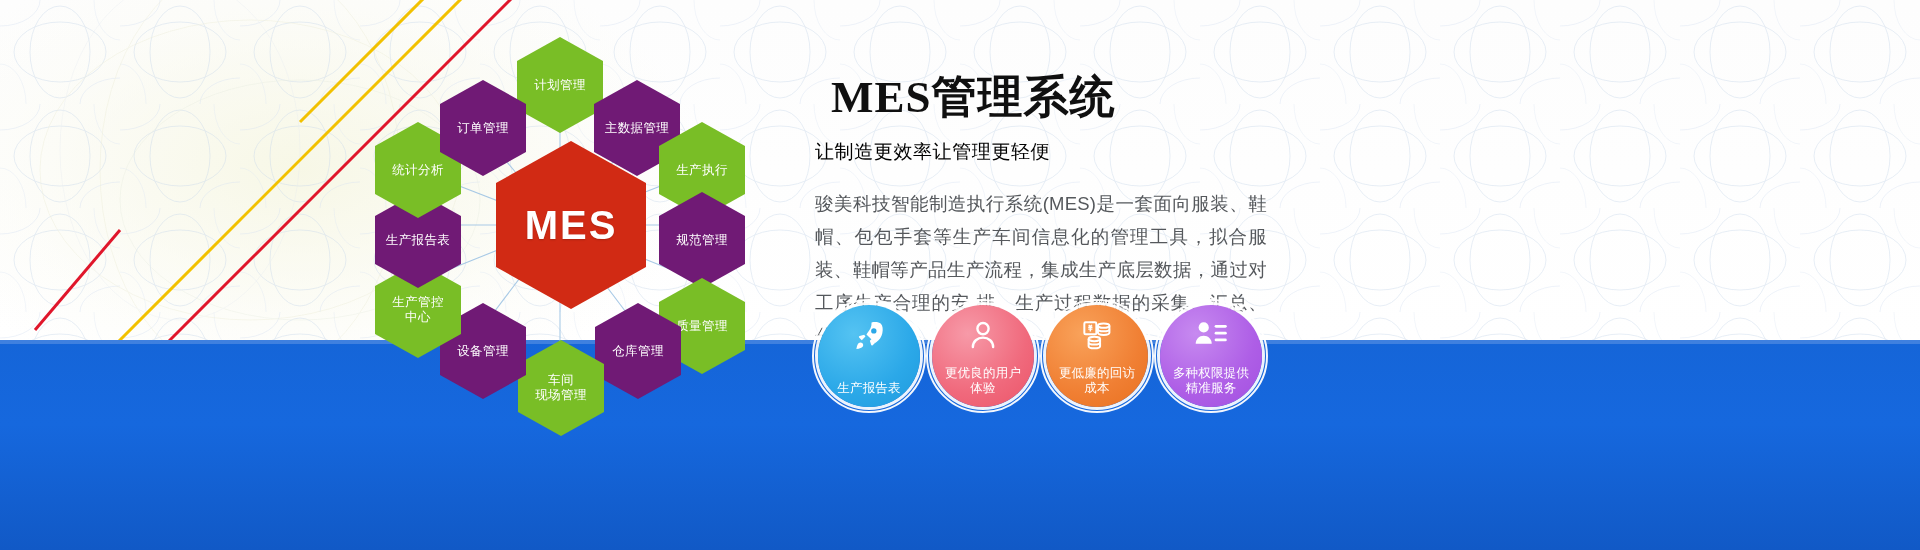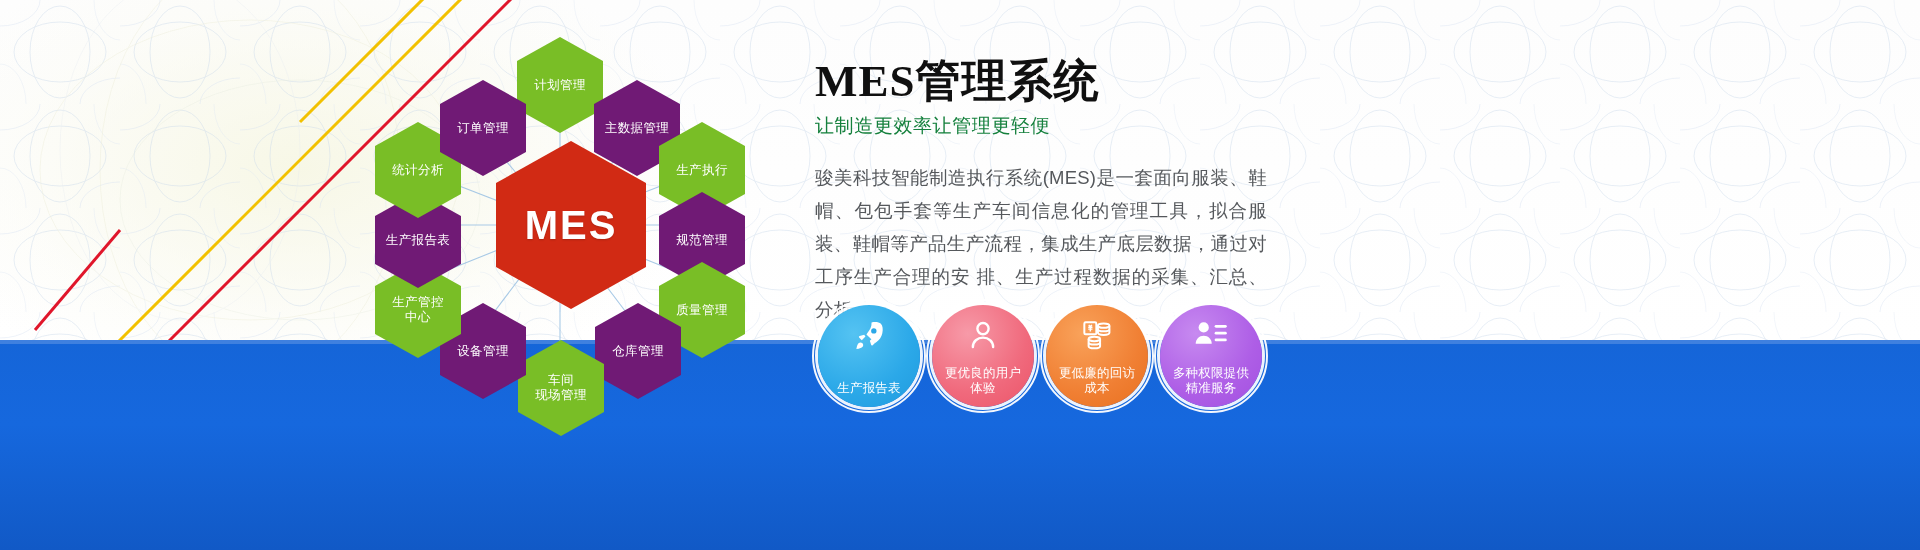--- a/index.html
+++ b/index.html
@@ -49,25 +49,25 @@
     width:150px;height:168px;background:#d12a14;
     font-size:40px;font-weight:bold;letter-spacing:2px;
     text-shadow:0 1px 2px rgba(0,0,0,.18);
     margin-left:11px;
   }
 
   
   .right{position:absolute;left:815px;top:55px;width:1080px;}
   .title{
     font-family:"Liberation Serif","DejaVu Serif",serif;
-    font-size:45px;font-weight:bold;color:#101010;letter-spacing:1px;margin:0;
+    font-size:45px;font-weight:bold;color:#101010;letter-spacing:1px;margin:16px;
     line-height:52px;
   }
   .subtitle{
-    font-size:19px;color:#15803d;margin:6px 0 0 0;letter-spacing:.6px;font-weight:500;
+    font-size:19px;color:#000000;margin:6px 0 0 0;letter-spacing:.6px;font-weight:500;
   }
   .para{
     margin:22px 0 0 0;color:#55585c;font-size:18.5px;line-height:33px;
     letter-spacing:.2px;width:452px;text-align:justify;
   }
 
   
   .badges{position:absolute;left:818px;top:305px;display:flex;gap:12px;}
   .badge{
     position:relative;width:102px;height:102px;border-radius:50%;
@@ -157,21 +157,21 @@
     </div>
     <div class="hex blue" style="left:264px;top:70px;">
       <span>主数据管理</span>
     </div>
     <div class="hex green" style="left:329px;top:112px;">
       <span>生产执行</span>
     </div>
     <div class="hex blue" style="left:329px;top:182px;">
       <span>规范管理</span>
     </div>
-    <div class="hex green" style="left:329px;top:252px;align-items:center;">
+    <div class="hex green" style="left:329px;top:268px;align-items:center;">
       <span>质量管理</span>
     </div>
     <div class="hex blue" style="left:265px;top:293px;">
       <span>仓库管理</span>
     </div>
     <div class="hex green" style="left:188px;top:330px;">
       <span style="white-space:pre-line;">车间
 现场管理</span>
     </div>
     <div class="hex blue" style="left:110px;top:293px;">

